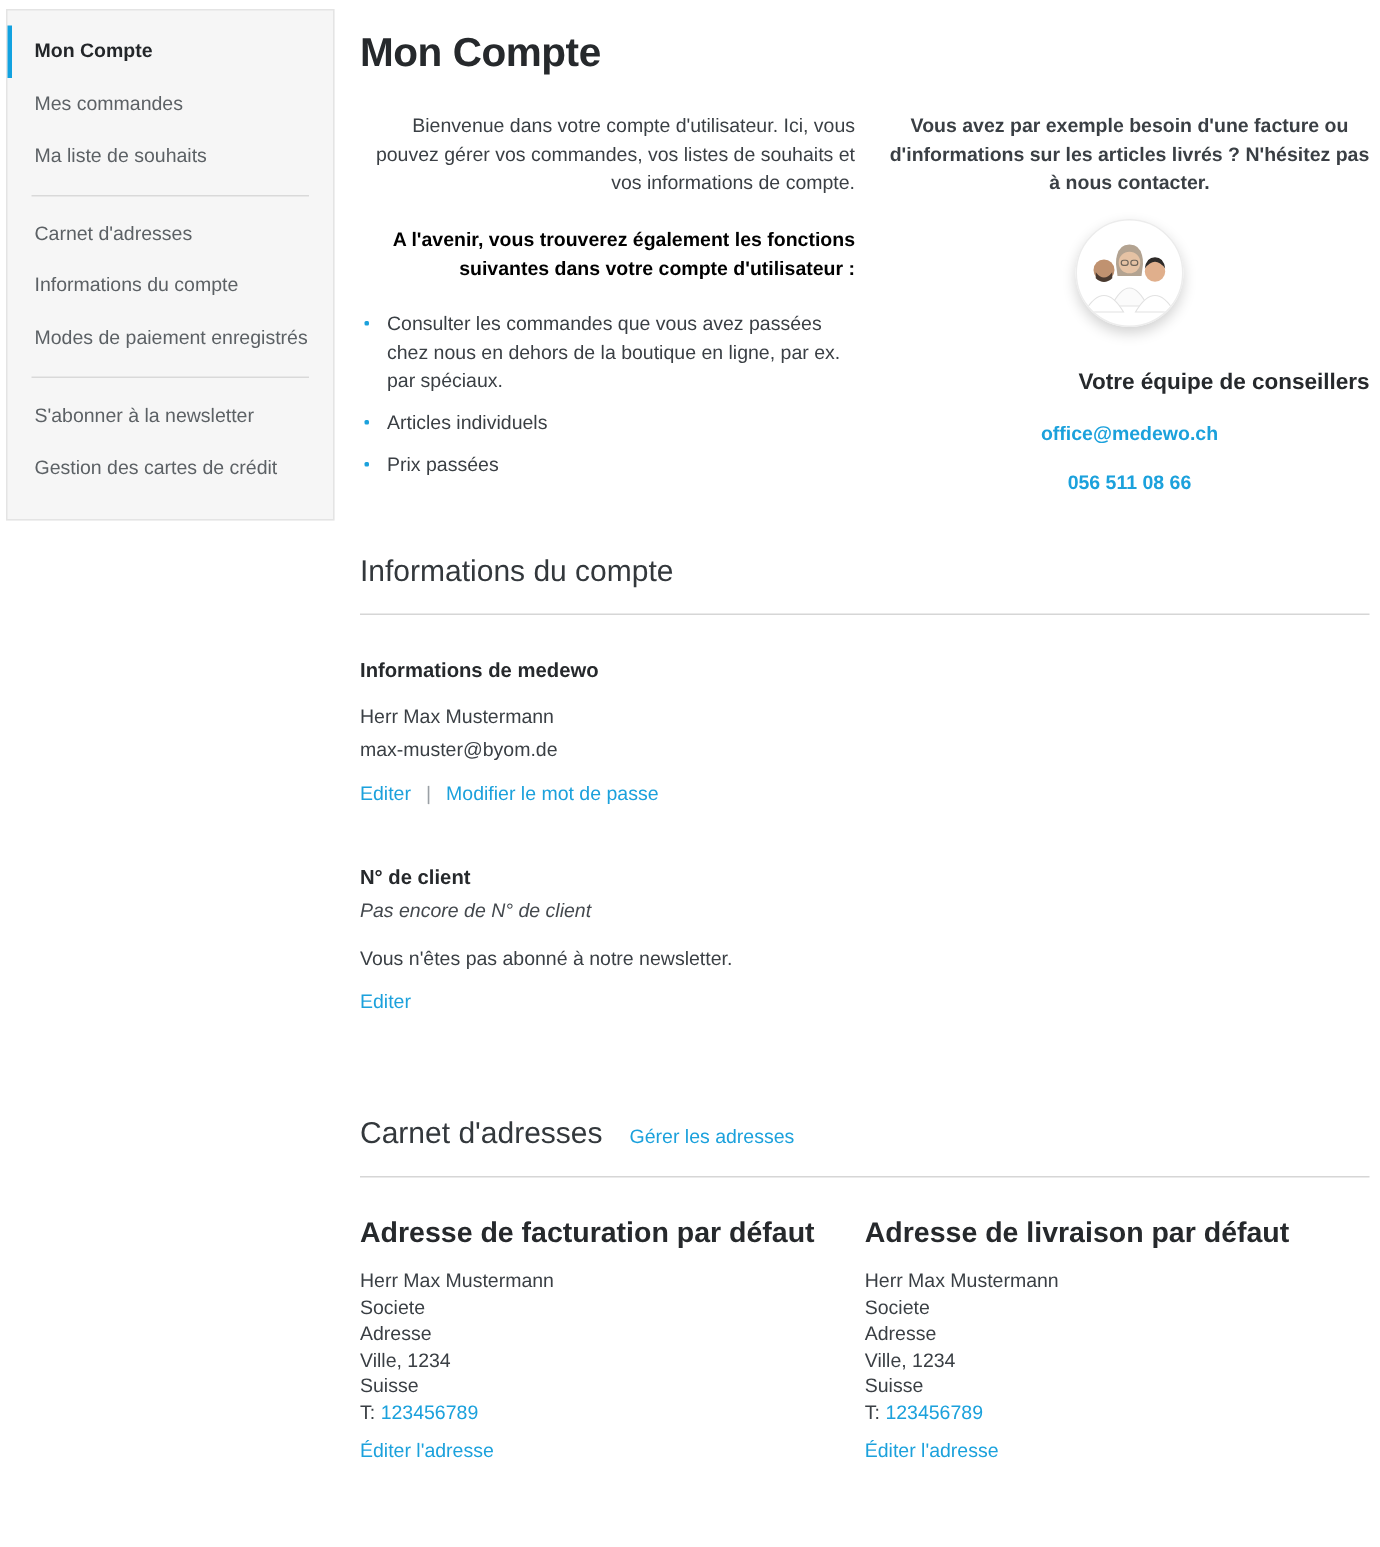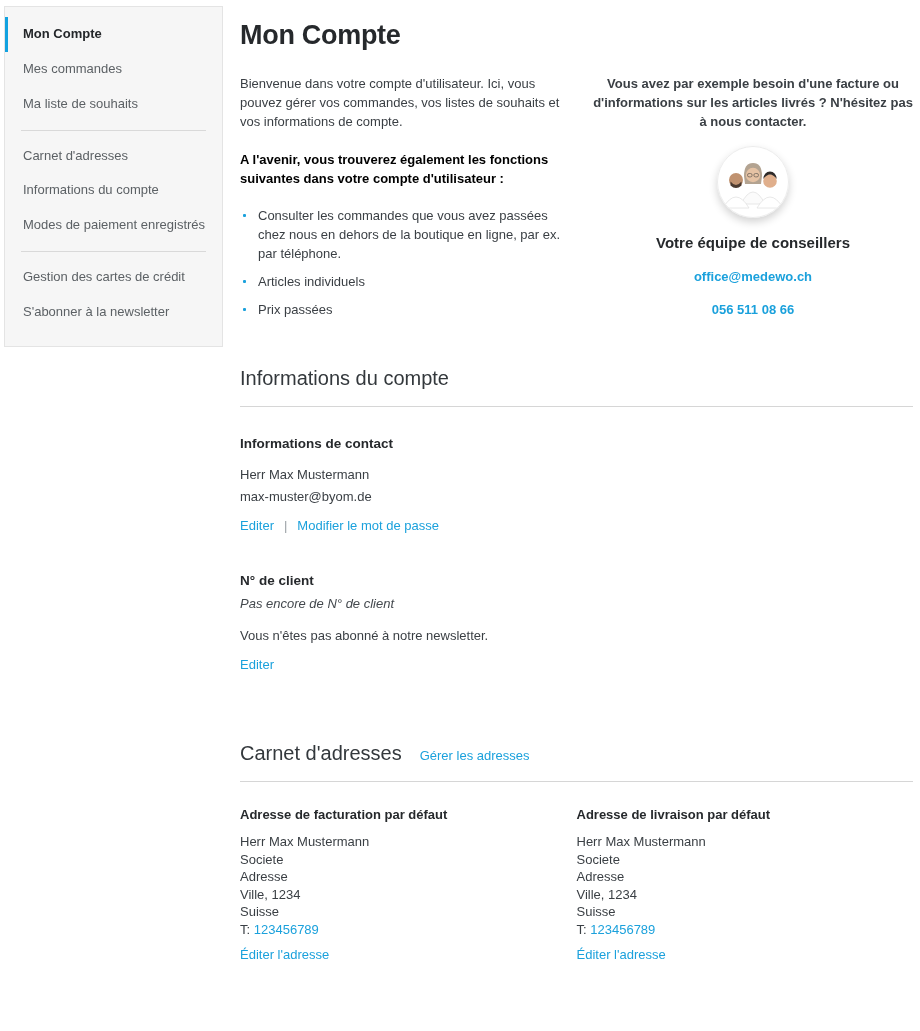--- a/index.html
+++ b/index.html
@@ -24,83 +24,83 @@
   }
   .side-item.active { font-weight:bold; color:#232629; border-left-color:#12a2e0; }
   .side-divider { border-top:1px solid #d9d9d9; margin:8px 16px; }
 
   
   .main { position:absolute; left:240px; top:0; width:673px; }
   h1.page-title { font-size:27px; line-height:30px; margin:20px 0 0; color:#26292c; font-weight:bold; letter-spacing:-0.3px; }
 
   .intro-row { display:flex; margin-top:24px; min-height:224px; }
   .intro-left { width:330px; }
-  .intro-left p { margin:0 0 0; line-height:19px; }
+  .intro-left p { margin:0 0 0; line-height:19px;text-align:right; }
   .intro-left .future { font-weight:bold; color:#000000; margin-top:19px; }
   ul.feature-list { list-style:none; margin:18px 0 0; padding:0; }
   ul.feature-list li { position:relative; padding-left:18px; margin-bottom:9px; line-height:19px; }
   ul.feature-list li::before {
     content:""; position:absolute; left:3px; top:8px;
     width:3px; height:3px; background:#1ba1dc; border-radius:1px;
   }
   .intro-right { width:320px; margin-left:auto; text-align:center; }
   .intro-right .contact-text { margin:0; line-height:19px;font-weight:bold; }
   .avatar-wrap { width:72px; height:72px; margin:15px auto 0; border-radius:50%;
     box-shadow:0 4px 9px rgba(0,0,0,0.18); }
-  .team-label { font-size:15px; font-weight:bold; color:#26292c; margin-top:14px; }
+  .team-label { font-size:15px; font-weight:bold; color:#26292c; margin-top:26px;text-align:right; }
   .team-email { display:block; font-weight:bold; margin-top:14px; font-size:13px; }
   .team-phone { display:block; font-weight:bold; margin-top:14px; font-size:13px; }
 
   .section-head { display:flex; align-items:baseline; border-bottom:1px solid #d6d6d6; padding-bottom:13px; }
   .section-title { font-size:20px; font-weight:400; color:#33383c; }
   .section-head .link { margin-left:18px; font-size:13px; }
 
   .acct-section { margin-top:36px; }
   .sub-head { font-size:13.5px; font-weight:bold; color:#26292c; margin:27px 0 0; }
   .contact-lines { margin:10px 0 0; line-height:22px; }
   .actions { margin-top:9px; }
   .actions .sep { color:#9aa0a5; margin:0 10px; }
   .client-head { margin-top:36px; }
   .italic-val { font-style:italic; margin-top:4px; color:#44494e; }
   .nl-status { margin-top:13px; }
   .nl-edit { display:inline-block; margin-top:10px; }
 
   .addr-section { margin-top:64px; }
   .addr-row { display:flex; margin-top:24px; }
   .addr-col { width:350px; }
-  .addr-title { font-weight:bold; color:#26292c; font-size:13px; }
+  .addr-title { font-weight:bold; color:#26292c; font-size:19px; }
   .addr-lines { margin-top:9px; line-height:17.5px; }
   .addr-edit { display:inline-block; margin-top:8px; }
 </style>
 </head>
 <body>
 
 <nav class="sidebar">
   <a class="side-item active">Mon Compte</a>
   <a class="side-item">Mes commandes</a>
   <a class="side-item">Ma liste de souhaits</a>
   <div class="side-divider"></div>
   <a class="side-item">Carnet d'adresses</a>
   <a class="side-item">Informations du compte</a>
   <a class="side-item">Modes de paiement enregistrés</a>
   <div class="side-divider"></div>
+  <a class="side-item">S'abonner à la newsletter</a>
   <a class="side-item">Gestion des cartes de crédit</a>
-  <a class="side-item">S'abonner à la newsletter</a>
 </nav>
 
 <main class="main">
 
   <h1 class="page-title">Mon Compte</h1>
 
   <div class="intro-row">
     <div class="intro-left">
       <p>Bienvenue dans votre compte d'utilisateur. Ici, vous pouvez gérer vos commandes, vos listes de souhaits et vos informations de compte.</p>
       <p class="future">A l'avenir, vous trouverez également les fonctions suivantes dans votre compte d'utilisateur :</p>
       <ul class="feature-list">
-        <li>Consulter les commandes que vous avez passées chez nous en dehors de la boutique en ligne, par ex. par téléphone.</li>
+        <li>Consulter les commandes que vous avez passées chez nous en dehors de la boutique en ligne, par ex. par spéciaux.</li>
         <li>Articles individuels</li>
         <li>Prix passées</li>
       </ul>
     </div>
 
     <div class="intro-right">
       <p class="contact-text">Vous avez par exemple besoin d'une facture ou d'informations sur les articles livrés ? N'hésitez pas à nous contacter.</p>
       <div class="avatar-wrap">
         <svg width="72" height="72" viewBox="0 0 72 72">
           <defs>
@@ -131,21 +131,21 @@
       <a class="team-email">office@medewo.ch</a>
       <a class="team-phone">056 511 08 66</a>
     </div>
   </div>
 
   <section class="acct-section">
     <div class="section-head">
       <span class="section-title">Informations du compte</span>
     </div>
 
-    <div class="sub-head">Informations de contact</div>
+    <div class="sub-head">Informations de medewo</div>
     <div class="contact-lines">
       <div>Herr Max Mustermann</div>
       <div>max-muster@byom.de</div>
     </div>
     <div class="actions">
       <a class="link">Editer</a><span class="sep">|</span><a class="link">Modifier le mot de passe</a>
     </div>
 
     <div class="sub-head client-head">N° de client</div>
     <div class="italic-val">Pas encore de N° de client</div>

